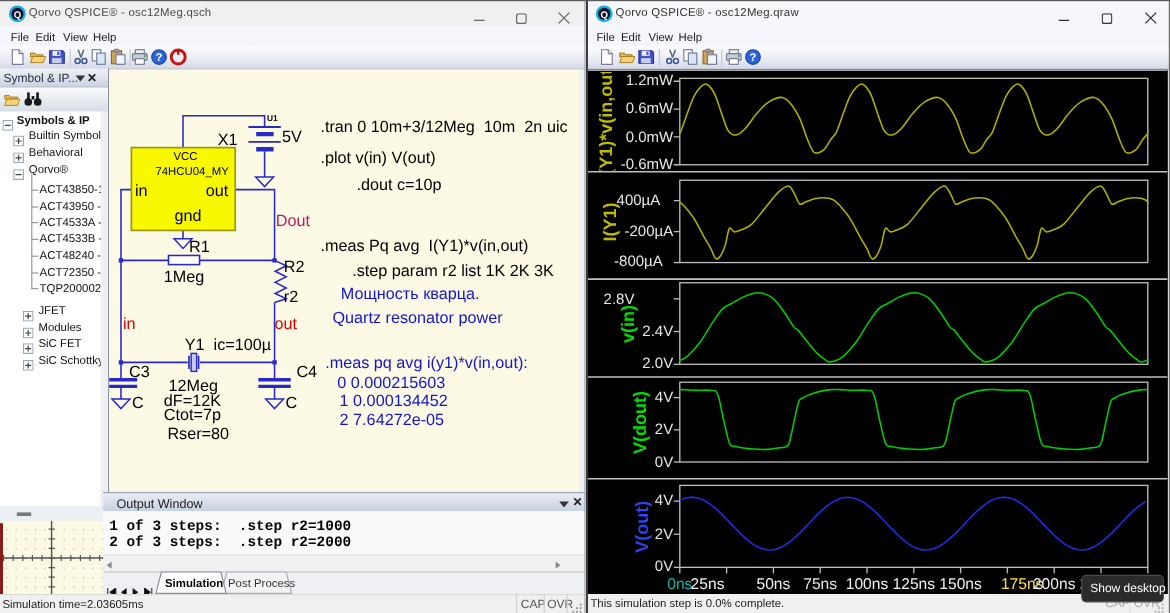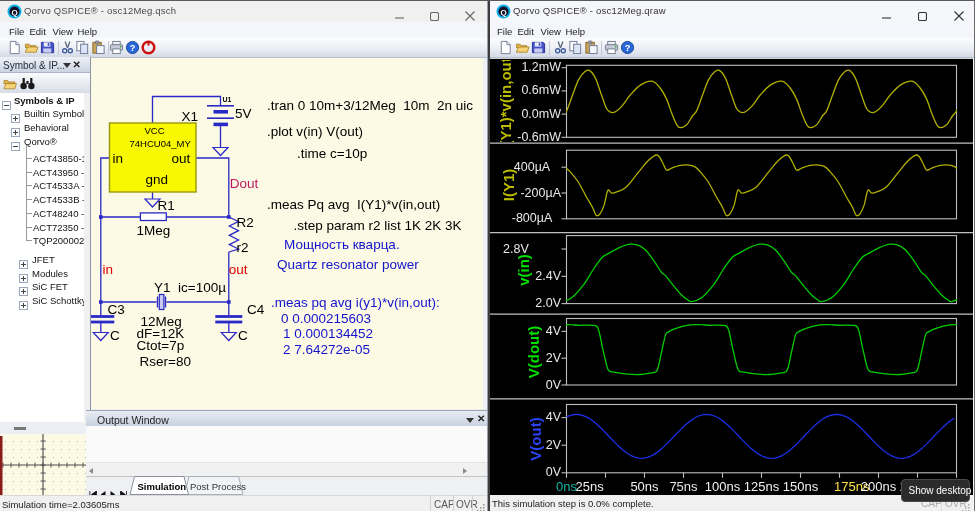--- a/index.html
+++ b/index.html
@@ -329,36 +329,38 @@
 <div style="position:absolute;left:238px;top:327.5px;font:13.5px 'Liberation Sans',sans-serif;color:#000;white-space:pre">C</div>
 <div style="position:absolute;left:140.5px;top:313.5px;font:13.5px 'Liberation Sans',sans-serif;color:#000;white-space:pre">12Meg</div>
 <div style="position:absolute;left:136.5px;top:325.5px;font:13.5px 'Liberation Sans',sans-serif;color:#000;white-space:pre">dF=12K</div>
 <div style="position:absolute;left:136.5px;top:337.5px;font:13.5px 'Liberation Sans',sans-serif;color:#000;white-space:pre">Ctot=7p</div>
 <div style="position:absolute;left:139.5px;top:353.5px;font:13.5px 'Liberation Sans',sans-serif;color:#000;white-space:pre">Rser=80</div>
 <div style="position:absolute;left:229.8px;top:176px;font:13.5px 'Liberation Sans',sans-serif;color:#be185d;white-space:pre">Dout</div>
 <div style="position:absolute;left:102.5px;top:262px;font:13.5px 'Liberation Sans',sans-serif;color:#dc0000;white-space:pre">in</div>
 <div style="position:absolute;left:228.8px;top:262px;font:13.5px 'Liberation Sans',sans-serif;color:#dc0000;white-space:pre">out</div>
 <div style="position:absolute;left:267px;top:97.5px;font:13.5px 'Liberation Sans',sans-serif;color:#000;white-space:pre">.tran 0 10m+3/12Meg  10m  2n uic</div>
 <div style="position:absolute;left:267px;top:123.5px;font:13.5px 'Liberation Sans',sans-serif;color:#000;white-space:pre">.plot v(in) V(out)</div>
-<div style="position:absolute;left:297px;top:146px;font:13.5px 'Liberation Sans',sans-serif;color:#000;white-space:pre">.time c=10p</div>
+<div style="position:absolute;left:297px;top:146px;font:13.5px 'Liberation Sans',sans-serif;color:#000;white-space:pre">.dout c=10p</div>
 <div style="position:absolute;left:267px;top:196.5px;font:13.5px 'Liberation Sans',sans-serif;color:#000;white-space:pre">.meas Pq avg  I(Y1)*v(in,out)</div>
 <div style="position:absolute;left:293.5px;top:218px;font:13.5px 'Liberation Sans',sans-serif;color:#000;white-space:pre">.step param r2 list 1K 2K 3K</div>
 <div style="position:absolute;left:284px;top:237px;font:13.5px 'Liberation Sans',sans-serif;color:#1414cd;white-space:pre">Мощность кварца.</div>
 <div style="position:absolute;left:277px;top:257px;font:13.5px 'Liberation Sans',sans-serif;color:#1414cd;white-space:pre">Quartz resonator power</div>
 <div style="position:absolute;left:271px;top:294.5px;font:13.5px 'Liberation Sans',sans-serif;color:#1414cd;white-space:pre">.meas pq avg i(y1)*v(in,out):</div>
 <div style="position:absolute;left:281px;top:310.5px;font:13.5px 'Liberation Sans',sans-serif;color:#1414cd;white-space:pre">0 0.000215603</div>
 <div style="position:absolute;left:283px;top:326px;font:13.5px 'Liberation Sans',sans-serif;color:#1414cd;white-space:pre">1 0.000134452</div>
 <div style="position:absolute;left:283px;top:341.5px;font:13.5px 'Liberation Sans',sans-serif;color:#1414cd;white-space:pre">2 7.64272e-05</div>
       </div>
 </div>
 <div style="position:absolute;left:86px;top:410px;width:402px;height:16px;background:linear-gradient(#e8ecf3,#c9d2e0);border-top:1px solid #9aa4b5"></div>
 <div style="position:absolute;left:97px;top:414px;font:10.5px 'Liberation Sans',sans-serif;color:#222">Output Window</div>
 <div style="position:absolute;left:466px;top:418px;width:0;height:0;border-left:4px solid transparent;border-right:4px solid transparent;border-top:5px solid #333"></div>
 <div style="position:absolute;left:477px;top:413px;font:bold 10px 'Liberation Sans',sans-serif;color:#222">✕</div>
 <div style="position:absolute;left:86px;top:426px;width:402px;height:36px;background:#fafafa"></div>
+<div style="position:absolute;left:91px;top:432.5px;font:bold 12px 'Liberation Mono',monospace;color:#000;white-space:pre;line-height:13px">1 of 3 steps:  .step r2=1000
+2 of 3 steps:  .step r2=2000</div>
 <div style="position:absolute;left:86px;top:462px;width:402px;height:14px;background:#f1f1f1;border-top:1px solid #e3e3e3"></div>
 <div style="position:absolute;left:89px;top:468px;width:0;height:0;border-top:3.5px solid transparent;border-bottom:3.5px solid transparent;border-right:4px solid #8a8a8a"></div>
 <div style="position:absolute;left:463px;top:468px;width:0;height:0;border-top:3.5px solid transparent;border-bottom:3.5px solid transparent;border-left:4px solid #8a8a8a"></div>
 <div style="position:absolute;left:86px;top:476px"><svg width="402" height="19" viewBox="0 0 402 19">
         <rect x="0" y="0" width="402" height="19" fill="#eef0f3"></rect>
         <line x1="0" y1="0.5" x2="402" y2="0.5" stroke="#c4c4c4" stroke-width="1"></line>
         <path d="M98.5 18.5 L103 0.5 L152.5 0.5 L157 18.5 Z" fill="#f2f3f5" stroke="#a8aeb8" stroke-width="1"></path>
         <path d="M44 18.5 L48.5 0.5 L98 0.5 L102.5 18.5 Z" fill="#ffffff" stroke="#8a909b" stroke-width="1"></path>
       </svg></div>
     <div style="position:absolute;left:137.5px;top:480.5px;font:bold 9.5px 'Liberation Sans',sans-serif;color:#000">Simulation</div>

